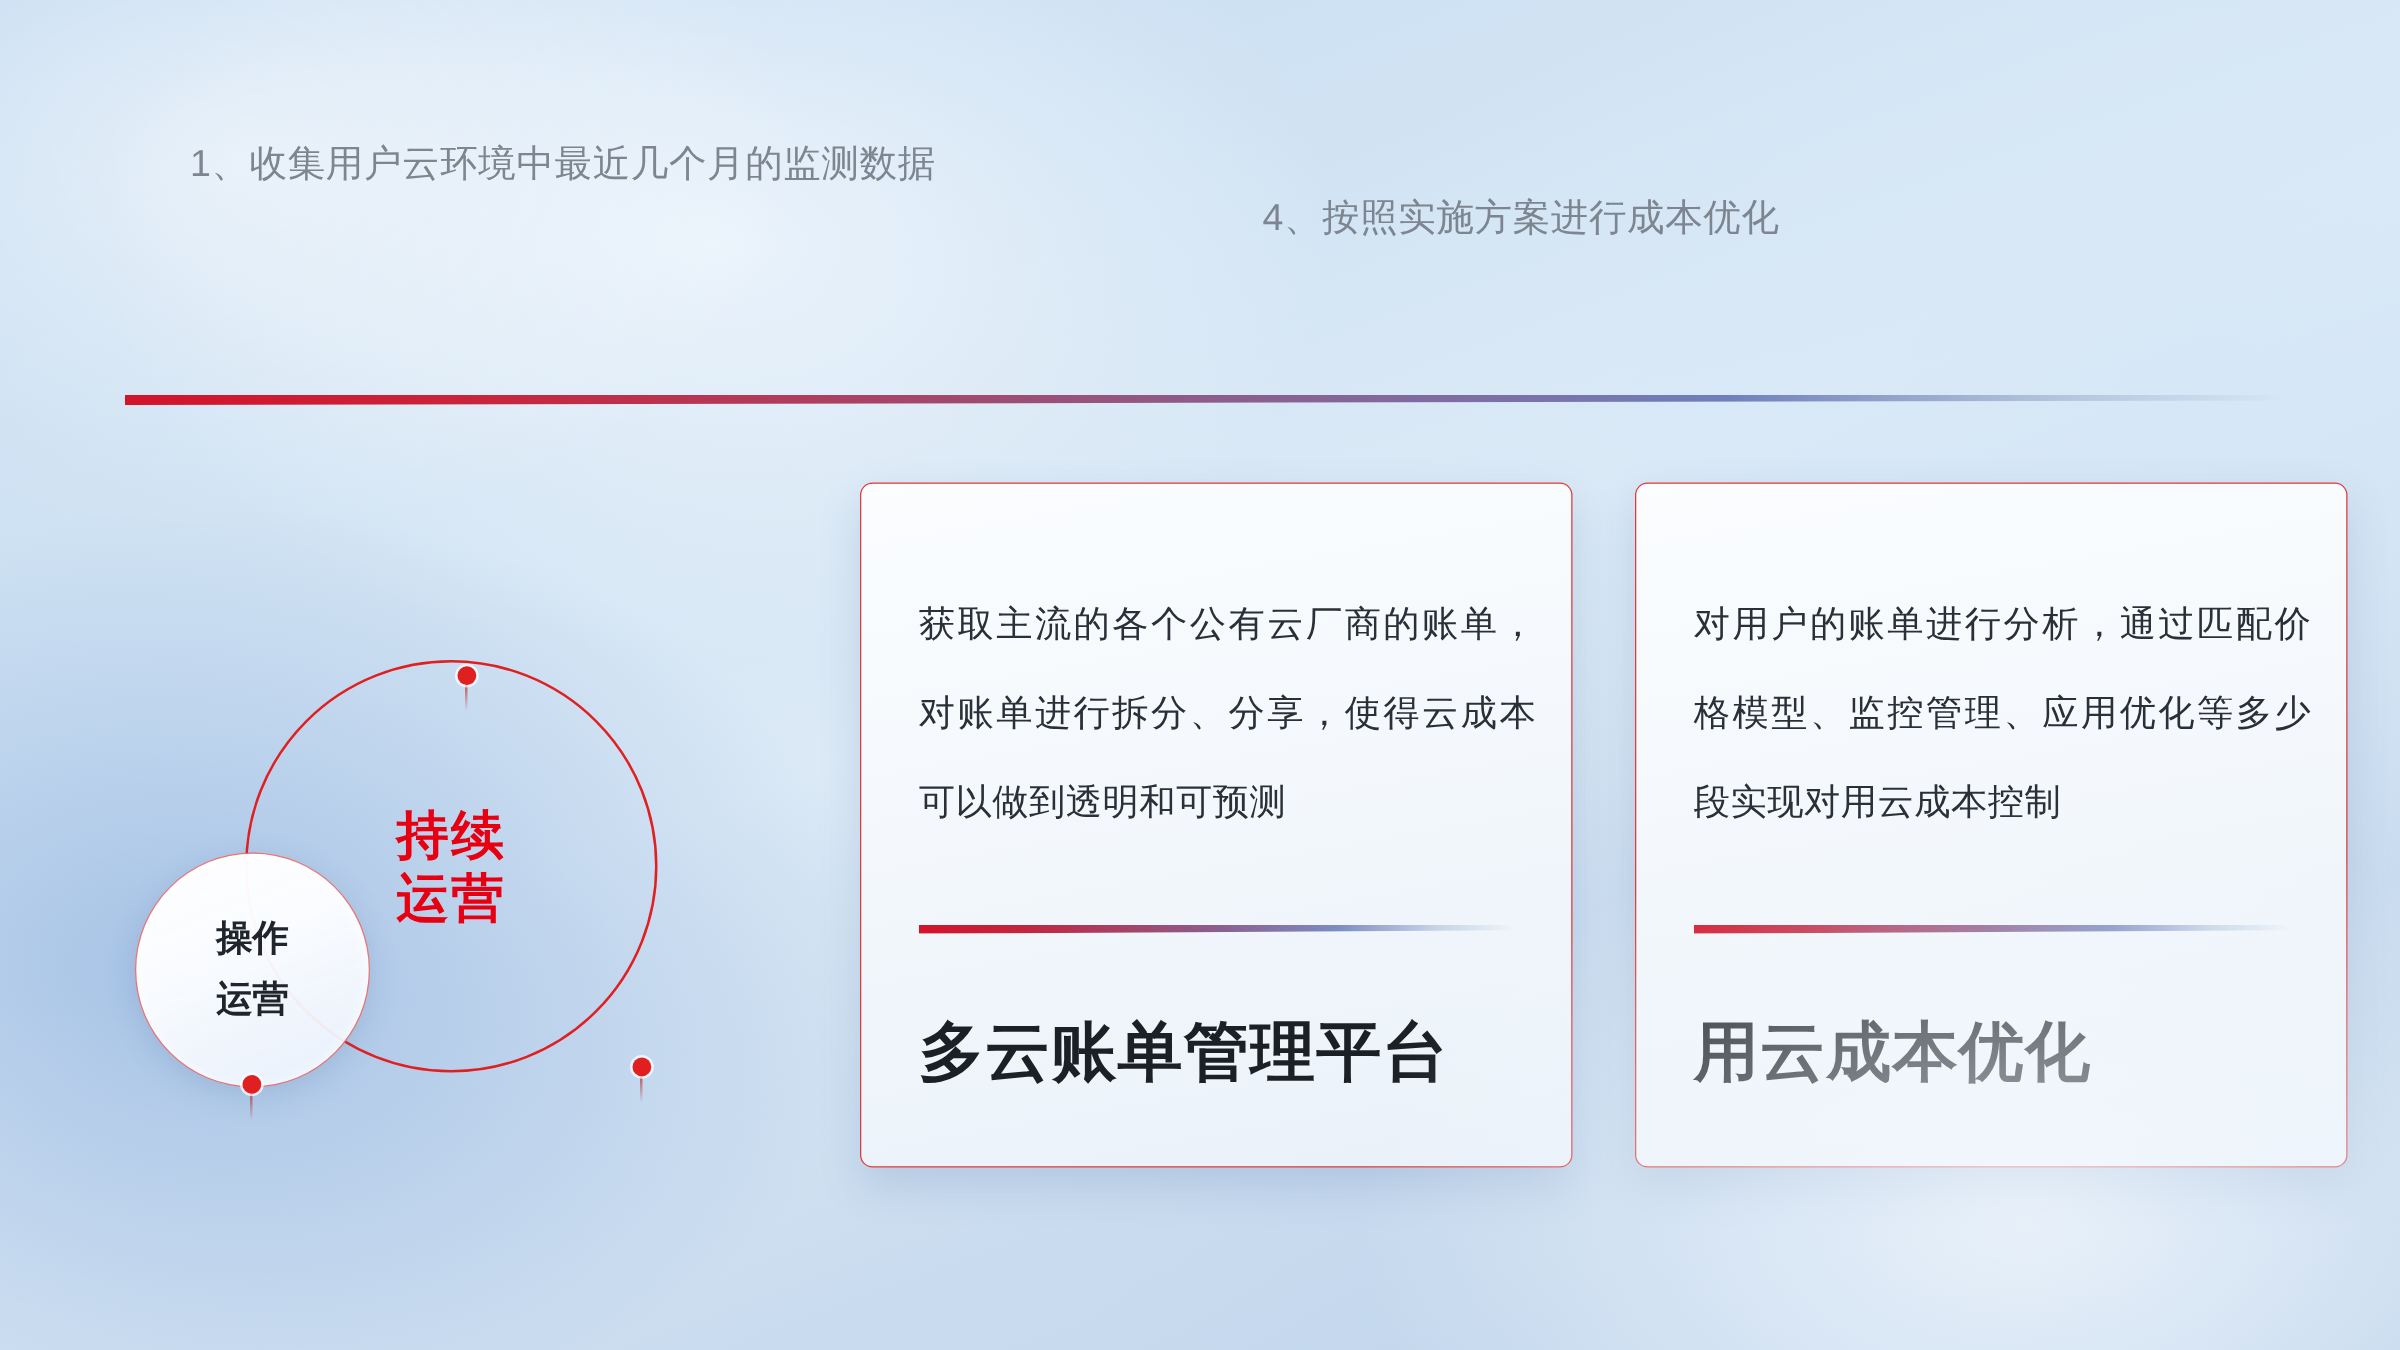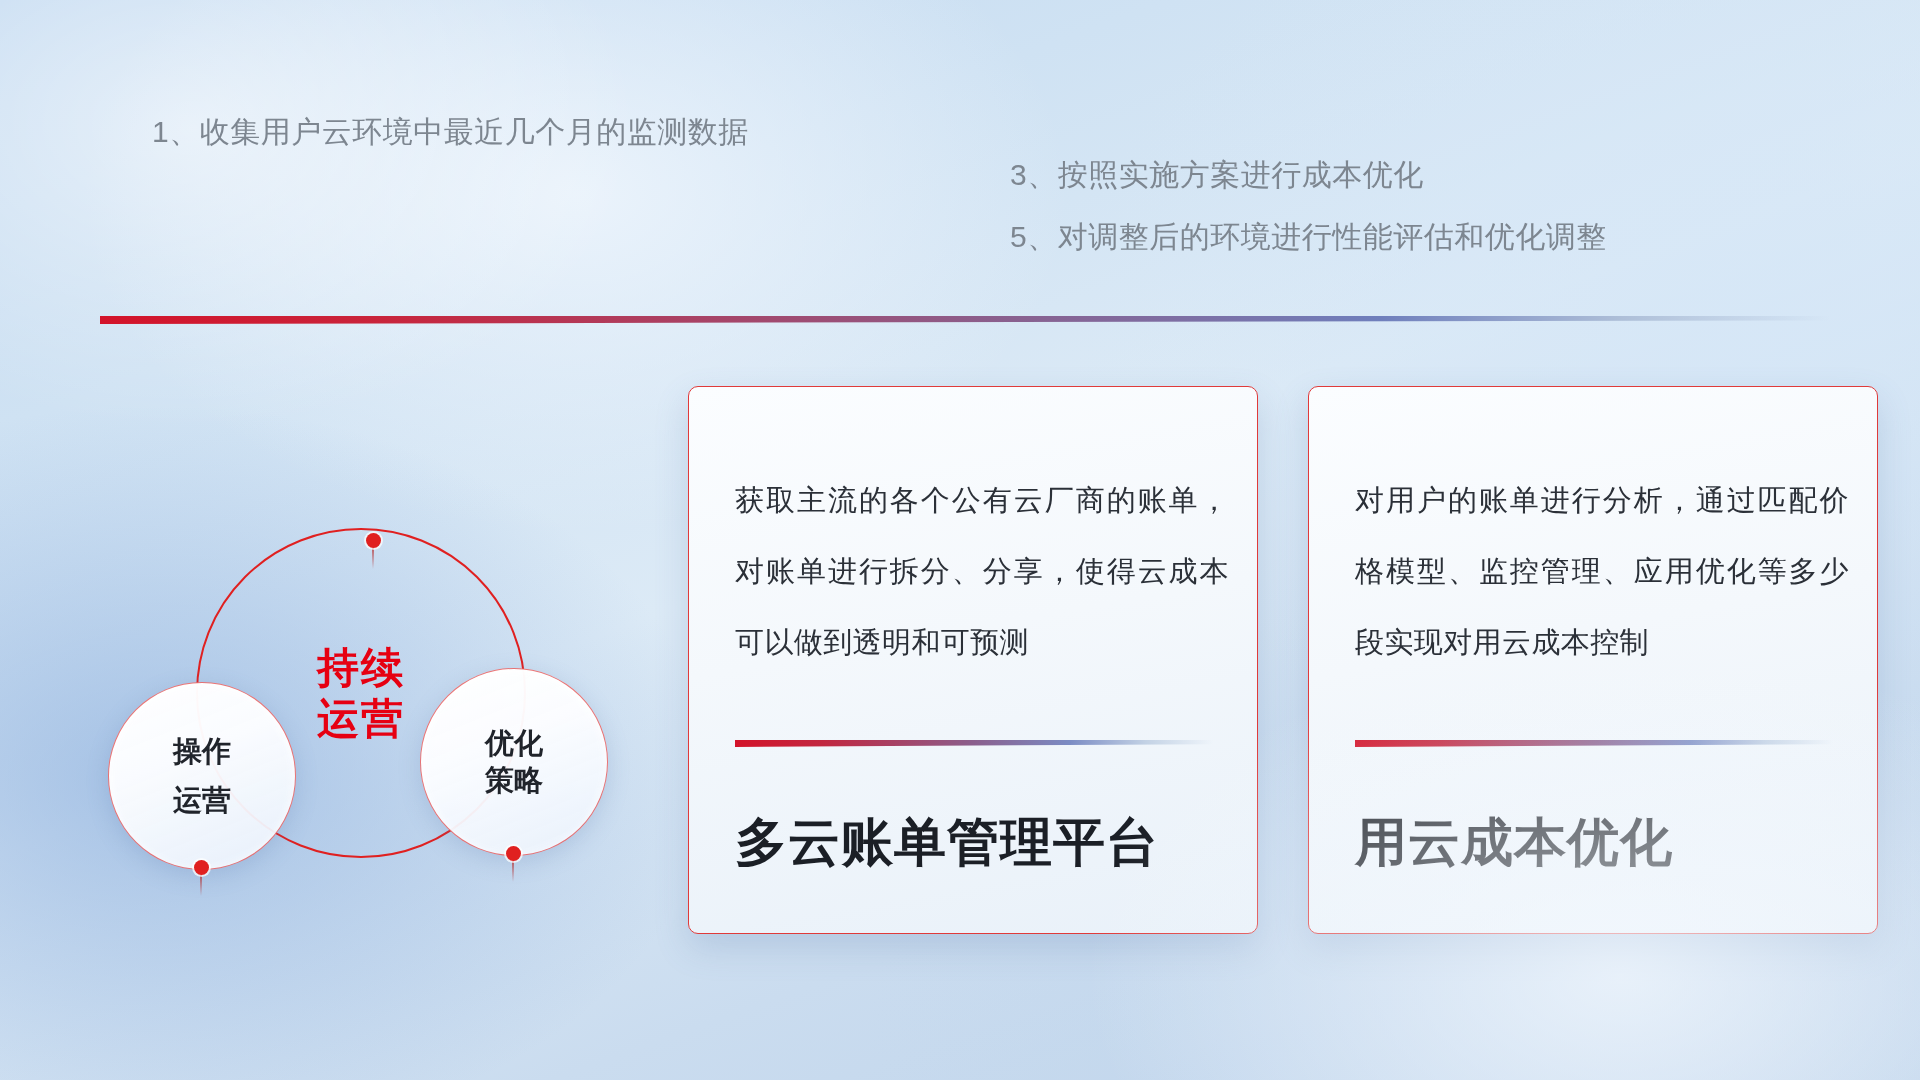--- a/index.html
+++ b/index.html
@@ -197,22 +197,21 @@
 </head>
 <body>
 
 <div id="slide">
 
   <div class="steps" id="steps-left">
     <div class="step">1、收集用户云环境中最近几个月的监测数据</div>
   </div>
 
   <div class="steps" id="steps-right">
-    <div class="step">3、按照实施方案进行成本优化</div>
-    <div class="step">5、对调整后的环境进行性能评估和优化调整</div>
+    <div class="step">4、按照实施方案进行成本优化</div>
   </div>
 
   <div id="divider-rule">
     <div class="bar"></div>
   </div>
 
   <div id="diagram">
 
     <div class="ring" id="ring-main"></div>
 
@@ -220,24 +219,20 @@
       <span>持续</span>
       <span>运营</span>
     </div>
 
 
     <div class="bubble" id="bubble-left">
       <span>操作</span>
       <span>运营</span>
     </div>
 
-    <div class="bubble" id="bubble-right">
-      <span>优化</span>
-      <span>策略</span>
-    </div>
 
     <div class="node-tail" id="tail-top"></div>
     <div class="node-tail" id="tail-left"></div>
     <div class="node-tail" id="tail-right"></div>
 
     <div class="node-dot" id="dot-top"></div>
     <div class="node-dot" id="dot-left"></div>
     <div class="node-dot" id="dot-right"></div>
   </div>
 

